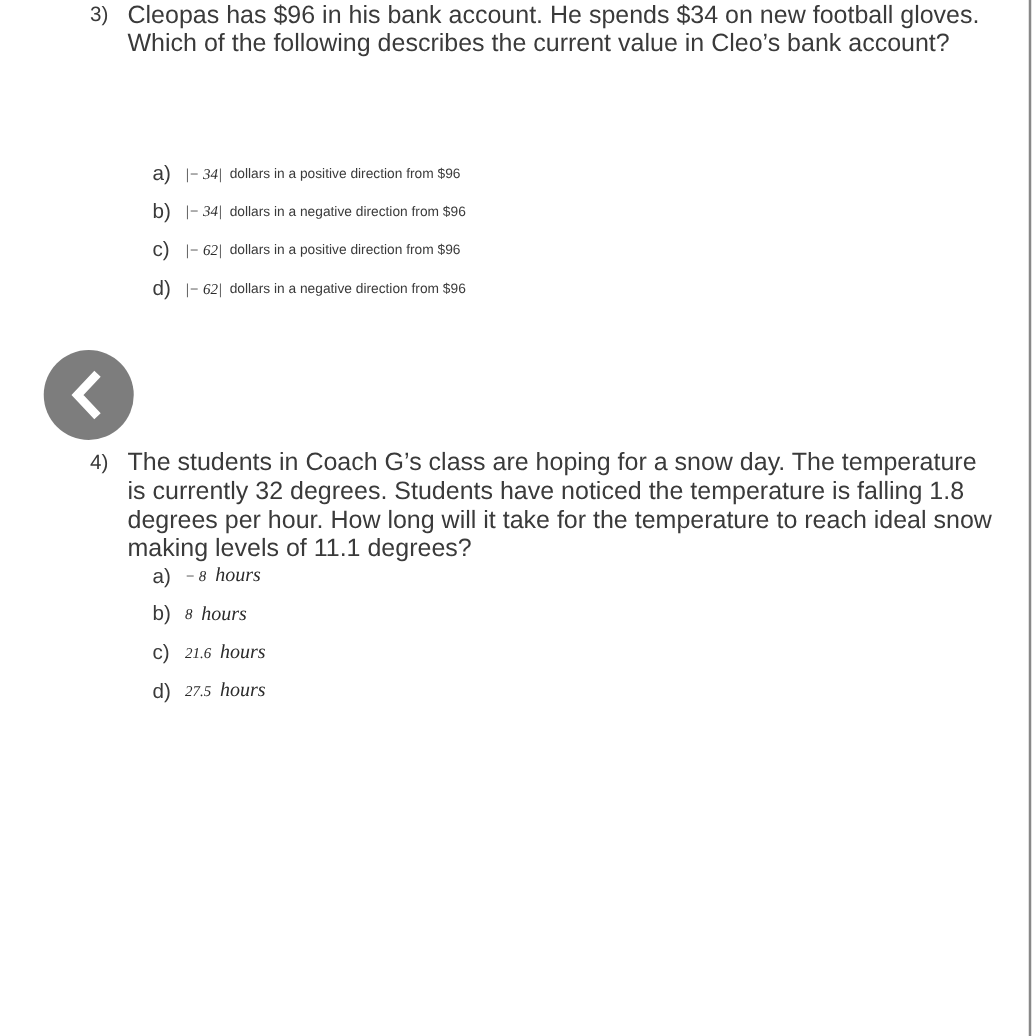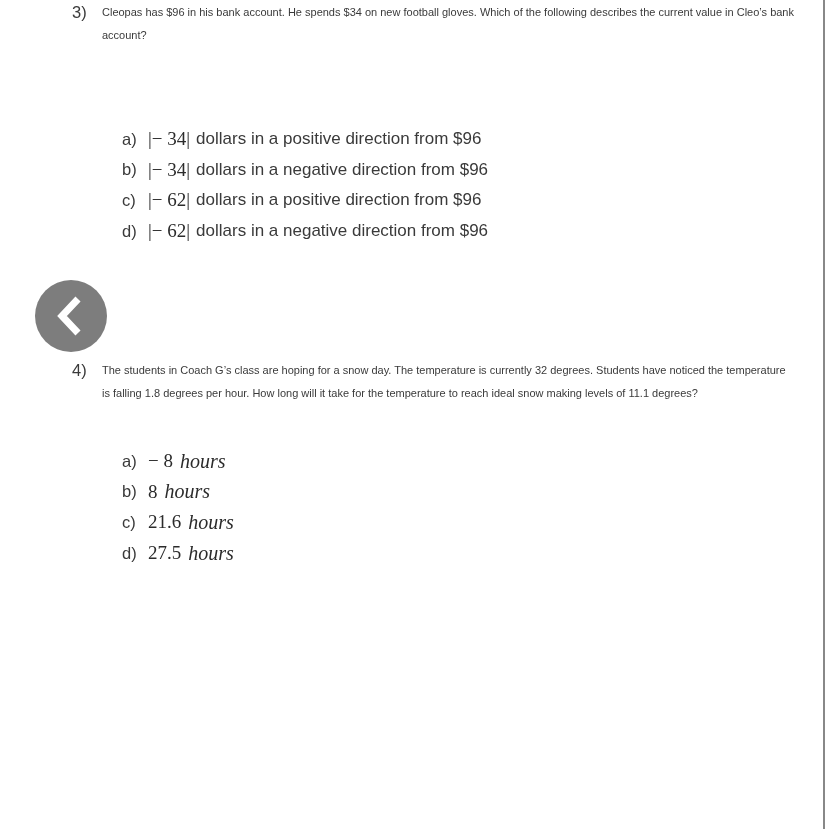--- a/index.html
+++ b/index.html
@@ -23,46 +23,47 @@
   .question{
     position:absolute;left:72px;
     display:flex;align-items:flex-start;
   }
   .qnum{
     flex:0 0 30px;
     font-size:16.5px;line-height:23px;
   }
   .qtext{
     width:692px;
-    font-size:11px;line-height:23px;
+    font-size:20px;line-height:23px;
   }
   .options{position:absolute;left:122px;}
   .opt{
     height:30.6px;
     display:flex;align-items:center;
   }
   .olabel{
     flex:0 0 26px;
     font-size:16.5px;
   }
   .omath{
     font-family:"Liberation Serif", serif;
     color:var(--math);
-    font-size:19px;
+    font-size:12px;
     margin-right:6px;
     white-space:pre;
+    font-style:italic;
   }
   .ounit{
     font-family:"Liberation Serif", serif;
     color:var(--math);
-    font-size:20px;
+    font-size:16px;
     font-style:italic;
     margin-left:1px;
   }
-  .otext{font-size:17px;}
+  .otext{font-size:11px;}
   .back-btn{
     position:absolute;left:35px;top:280px;
     width:72px;height:72px;border-radius:50%;
     background:var(--btn);
     border:none;cursor:pointer;
     display:flex;align-items:center;justify-content:center;
     padding:0;
   }
   .back-btn svg{display:block;}
   .edge-line{

